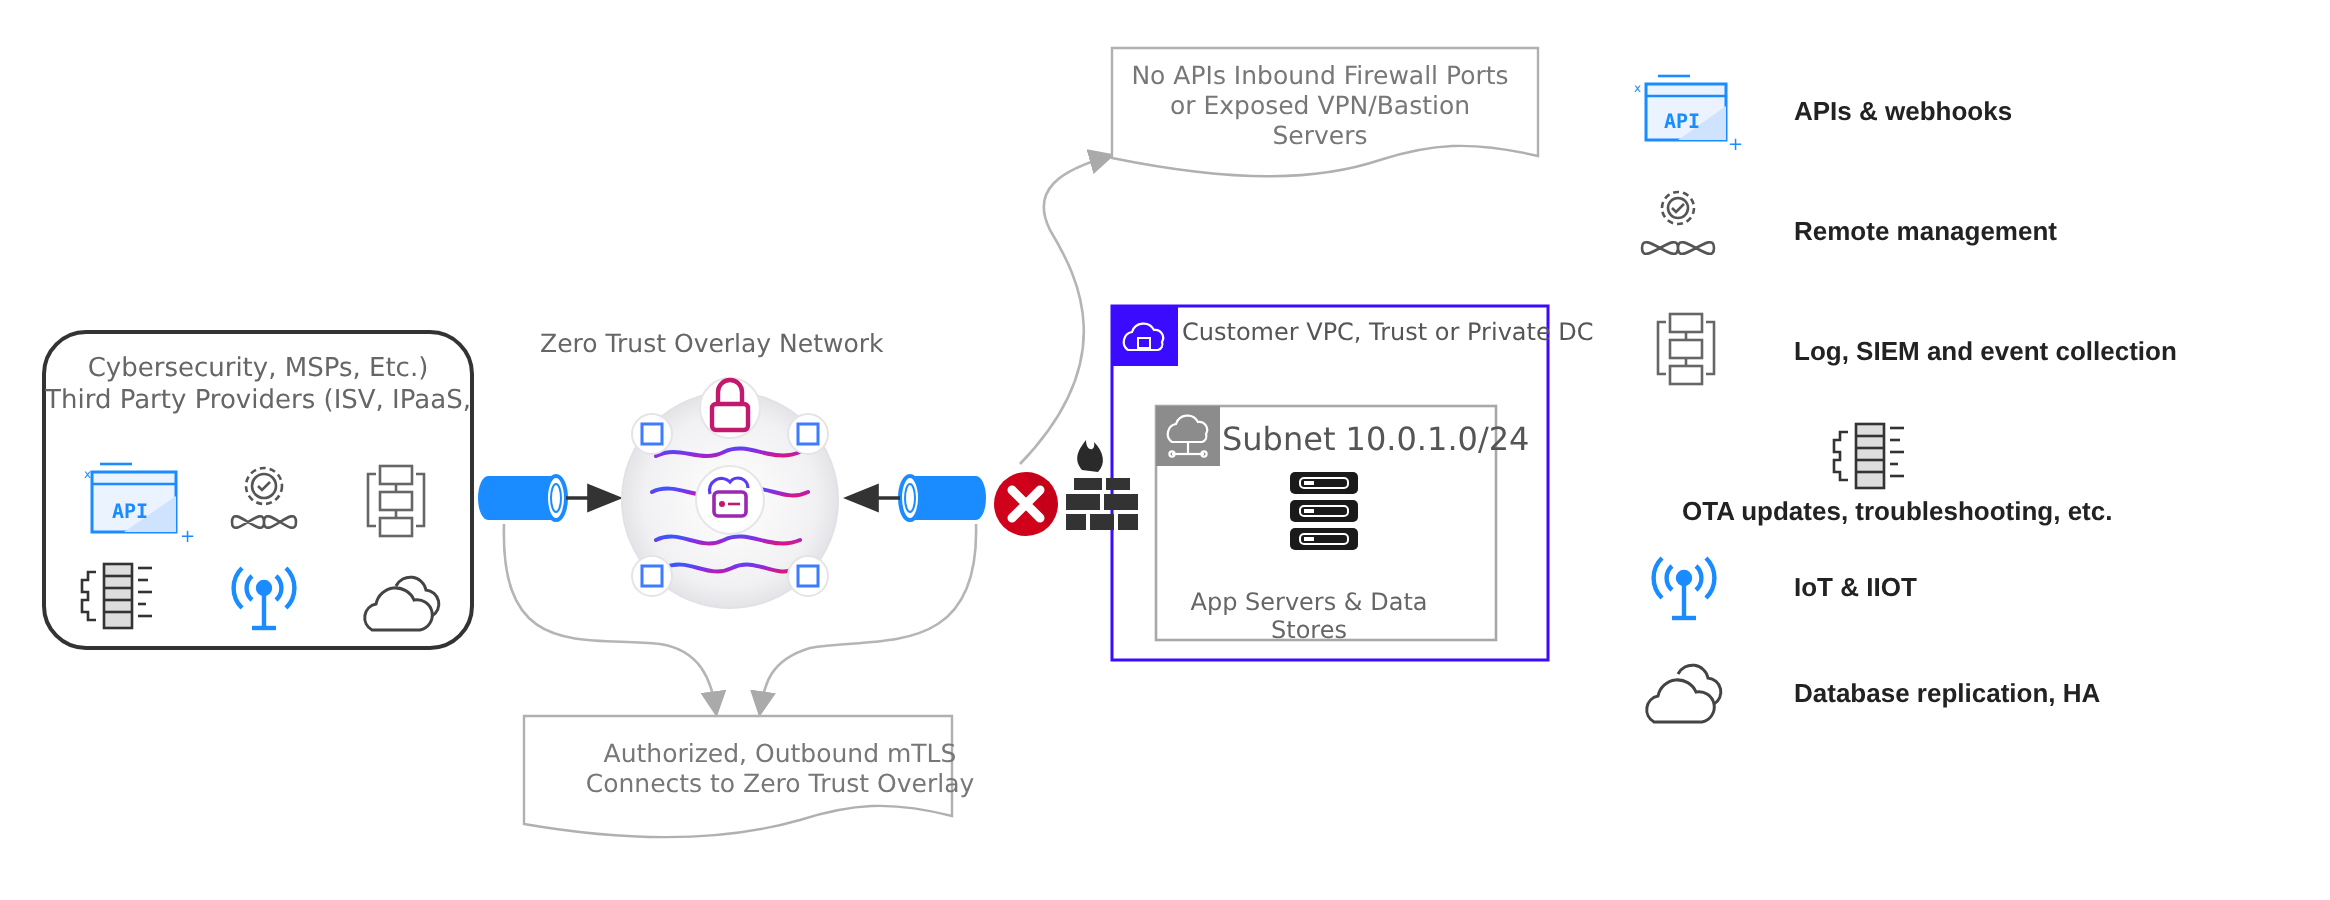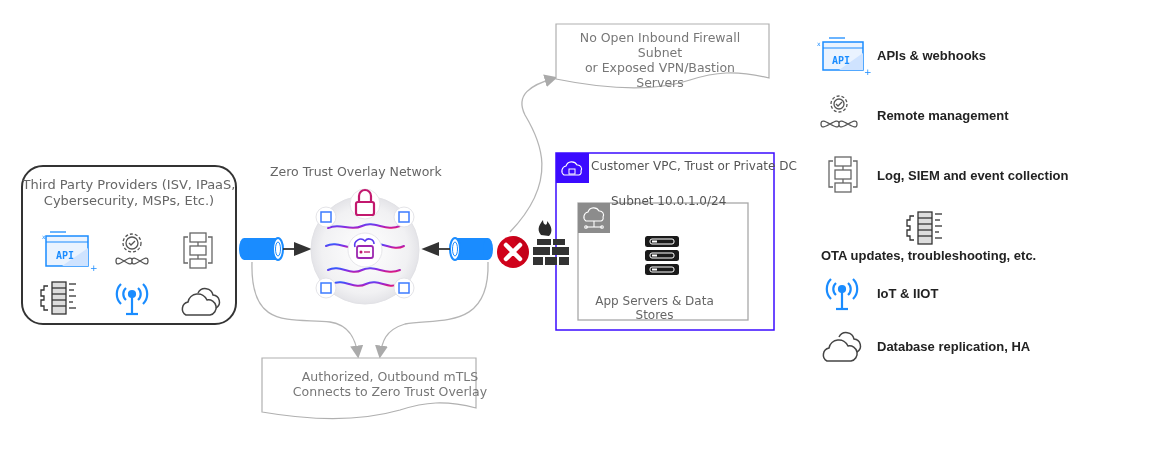--- a/index.html
+++ b/index.html
@@ -14,26 +14,26 @@
     font-size: 13px; line-height: 16px; color: #666; }
 
   .zt-title { left: 270px; top: 164px; width: 200px; 
     font-size: 12.5px; color: #666; }
 
   .note { font-size: 12.5px; line-height: 15px; color: #777; text-align: center; }
   .note-top { left: 560px; top: 30px; width: 200px; }
   .note-bottom { left: 262px; top: 369px; width: 256px; }
 
   .vpc-label { left: 591px; top: 159px; font-size: 12px; color: #555; white-space: nowrap; }
-  .subnet-label { left: 611px; top: 194px; font-size: 12px; color: #555; white-space: nowrap; }
+  .subnet-label { left: 611px; top: 210px; font-size: 16px; color: #555; white-space: nowrap; }
   .appservers-label { left: 578px; top: 294px; width: 153px; text-align: center; font-size: 12px; color: #666; }
 
   .legend-item { left: 815px; height: 40px; display: flex; align-items: center; }
   .legend-icon { width: 56px; height: 40px; display: flex; align-items: center; justify-content: center; }
-  .legend-label { margin-left: 6px; font-family: "Liberation Sans", sans-serif; font-weight: bold;
+  .legend-label { margin-left: 26px; font-family: "Liberation Sans", sans-serif; font-weight: bold;
     font-size: 13px; color: #222; white-space: nowrap; }
 </style>
 </head>
 <body>
 
 <svg class="canvas" width="1165" height="450">
   <defs>
     <marker id="arrowGray" markerWidth="10" markerHeight="10" refX="8" refY="5" orient="auto">
       <path d="M0,0 L10,5 L0,10 z" fill="#aaaaaa"></path>
     </marker>
@@ -153,22 +153,22 @@
 
   <g>
     <circle cx="513" cy="252" r="16" fill="#d0021b"></circle>
     <path d="M513,236 a16,16 0 0 1 11,27 z" fill="#b00016" opacity="0.35"></path>
     <path d="M506,245 L520,259 M520,245 L506,259" stroke="#ffffff" stroke-width="4.5" stroke-linecap="round"></path>
   </g>
 </svg>
 
 <div class="abs providers-box"></div>
 <div class="abs providers-title">
+  <div>Cybersecurity, MSPs, Etc.)</div>
   <div>Third Party Providers (ISV, IPaaS,</div>
-  <div>Cybersecurity, MSPs, Etc.)</div>
 </div>
 
 <svg class="abs" style="left:30px; top:225px;" width="200" height="95">
 
   <g transform="translate(12,8)">
     <line x1="8" y1="-1" x2="24" y2="-1" stroke="#1a8cff" stroke-width="1.3"></line>
     <rect x="4" y="3" width="42" height="30" fill="#eaf3ff" stroke="#1a8cff" stroke-width="1.5"></rect>
     <line x1="4" y1="9" x2="46" y2="9" stroke="#1a8cff" stroke-width="1.2"></line>
     <path d="M46,15 L46,33 L20,33 Z" fill="#cfe3ff"></path>
     <text x="14" y="26" font-family="DejaVu Sans Mono, monospace" font-size="10" fill="#1a8cff" font-weight="bold">API</text>
@@ -219,21 +219,21 @@
 
   <g transform="translate(150,58)" fill="#fff" stroke="#444" stroke-width="1.5">
     <path d="M18,10 a8,8 0 0 1 15,2 a7,7 0 0 1 3,13 L30,25"></path>
     <path d="M6,32 a7,7 0 0 1 2,-13 a10,10 0 0 1 19,-2 a7,7 0 0 1 3,15 Z"></path>
   </g>
 </svg>
 
 <div class="abs zt-title">Zero Trust Overlay Network</div>
 
 <div class="abs note note-top">
-  <div>No Open Inbound Firewall Subnet</div>
+  <div>No APIs Inbound Firewall Ports</div>
   <div>or Exposed VPN/Bastion Servers</div>
 </div>
 <div class="abs note note-bottom">
   <div>Authorized, Outbound mTLS</div>
   <div>Connects to Zero Trust Overlay</div>
 </div>
 
 <div class="abs vpc-label">Customer VPC, Trust or Private DC</div>
 <div class="abs subnet-label">Subnet 10.0.1.0/24</div>
 <div class="abs appservers-label">App Servers &amp; Data Stores</div>

